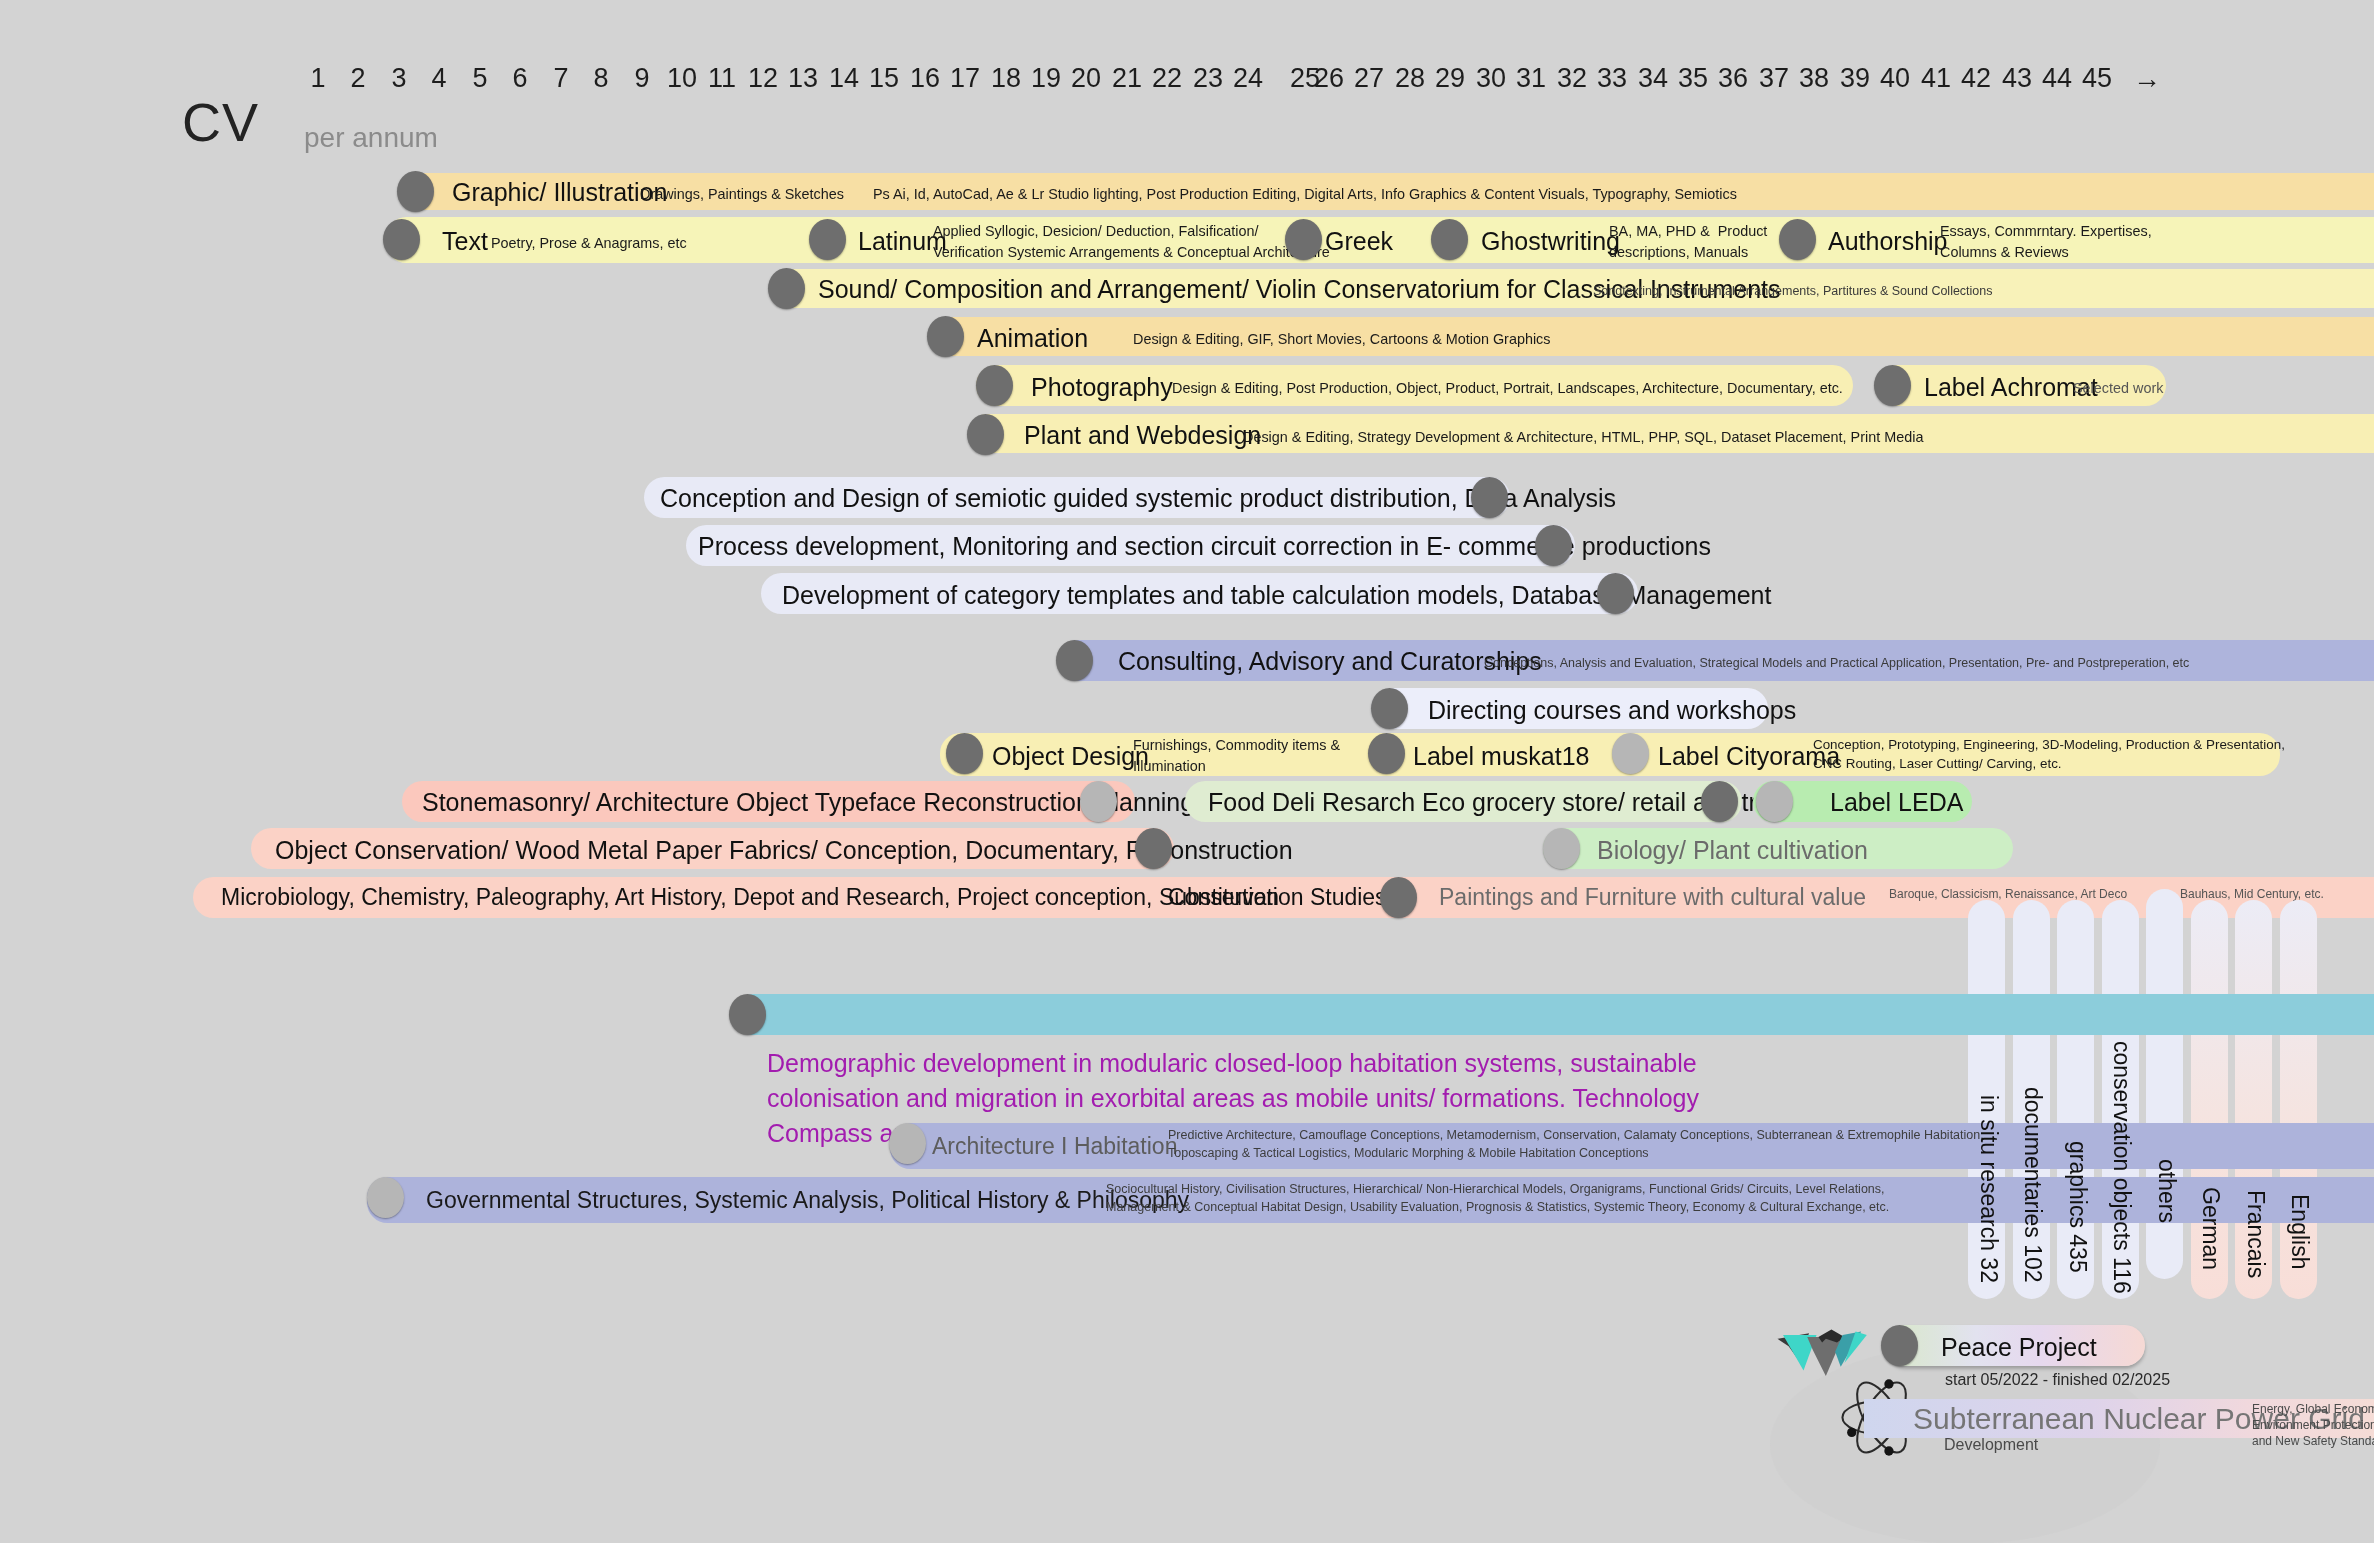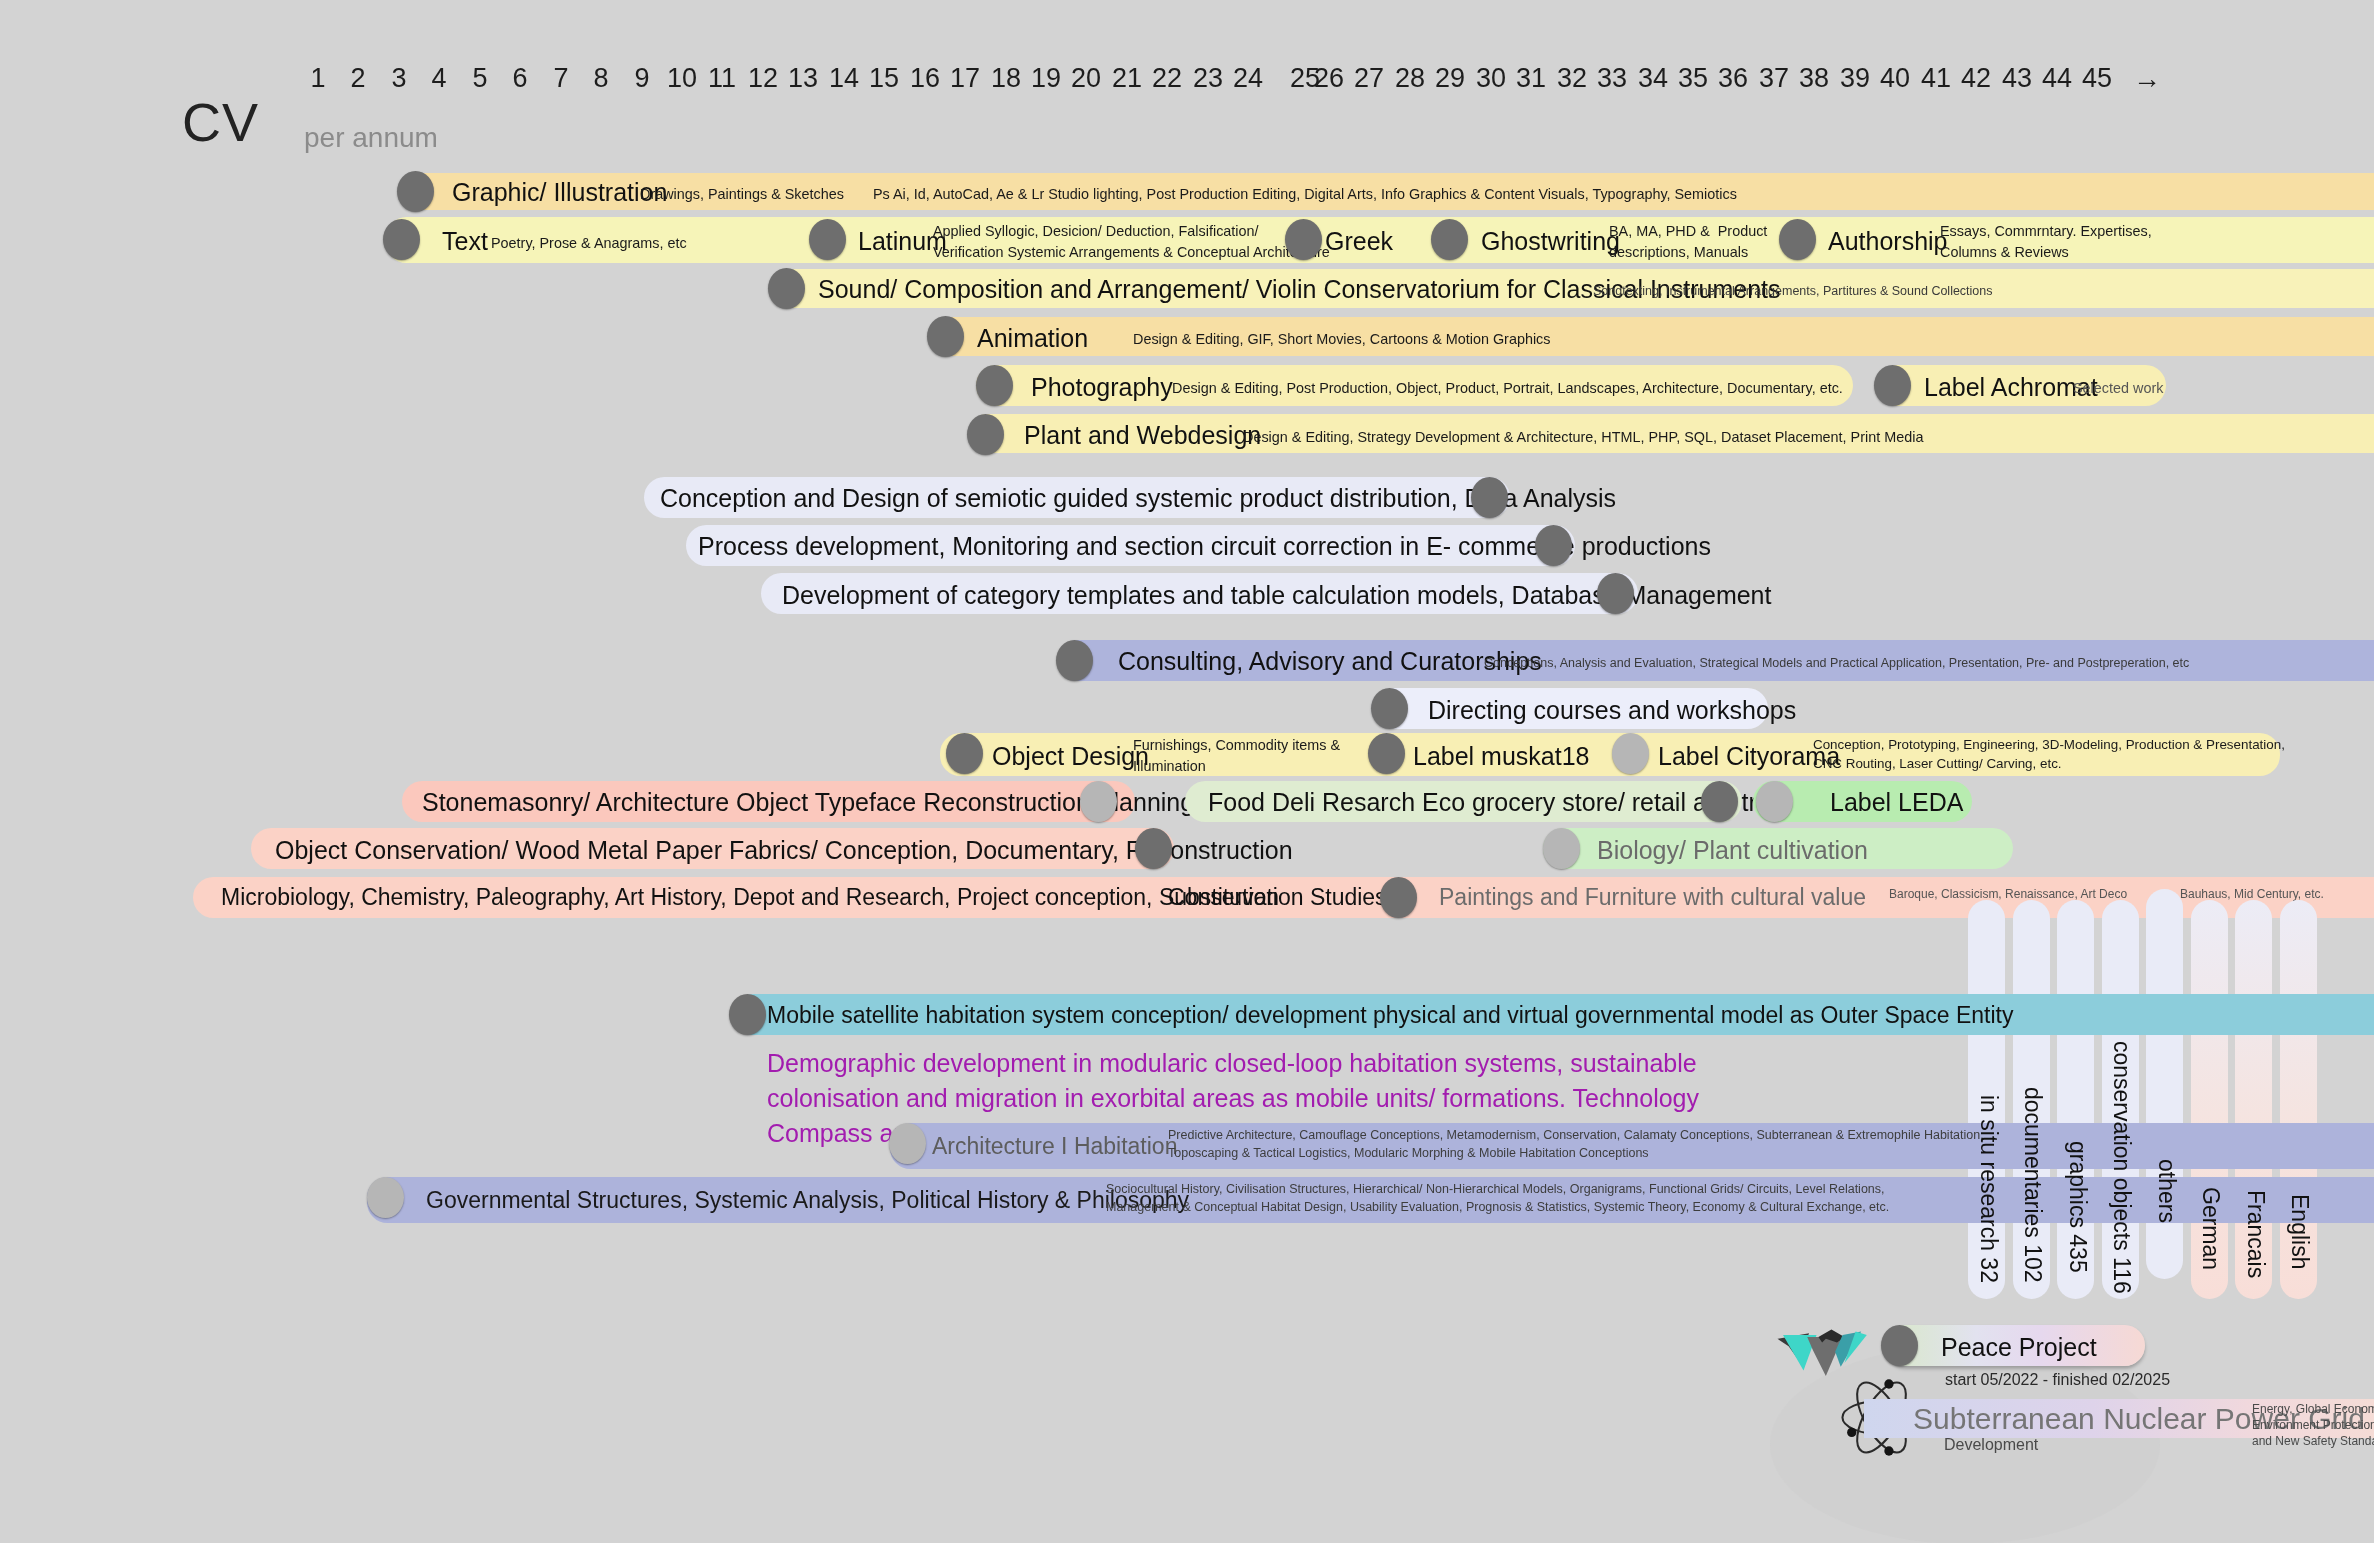--- a/index.html
+++ b/index.html
@@ -288,21 +288,20 @@
   <div class="vcol" style="left:2013px;top:900px;width:37px;height:399px;"></div>
   <div class="vcol" style="left:2057px;top:900px;width:37px;height:399px;"></div>
   <div class="vcol" style="left:2102px;top:900px;width:37px;height:399px;"></div>
   <div class="vcol" style="left:2146px;top:889px;width:37px;height:390px;"></div>
   <div class="vcol pinkish" style="left:2191px;top:900px;width:37px;height:399px;"></div>
   <div class="vcol pinkish" style="left:2235px;top:900px;width:37px;height:399px;"></div>
   <div class="vcol pinkish" style="left:2280px;top:900px;width:37px;height:399px;"></div>
 
   <div class="bar c-cyan sq-right" style="left:733px;top:994px;width:1642px;height:41px;border-radius:20.4px 0 0 20.4px;"></div>
   <div class="knob" style="left:729px;top:994px;"></div>
-  <div class="title" style="left:767px;top:1002px;font-size:23px;">Mobile satellite habitation system conception/ development physical and virtual governmental model as Outer Space Entity</div>
   <div class="sub grey" style="left:767px;top:1046px;white-space:normal;width:1020px;font-size:25px;line-height:1.4;color:#a21caf;">Demographic development in modularic closed-loop habitation systems, sustainable colonisation and migration in exorbital areas as mobile units/ formations. Technology Compass and Resources management, Application and Operation Earth ß- plan.</div>
 
   <div class="bar c-periw2 sq-right" style="left:890px;top:1123px;width:1484px;height:46px;"></div>
   <div class="knob light" style="left:889px;top:1123px;"></div>
   <div class="title grey" style="left:932px;top:1133px;font-size:23px;color:#5d5d5d;">Architecture I Habitation</div>
   <div class="sub" style="left:1168px;top:1126px;white-space:pre;font-size:12.5px;color:#3d3d3d;">Predictive Architecture, Camouflage Conceptions, Metamodernism, Conservation, Calamaty Conceptions, Subterranean &amp; Extremophile Habitation,
 Toposcaping &amp; Tactical Logistics, Modularic Morphing &amp; Mobile Habitation Conceptions</div>
 
   <div class="bar c-periw2 sq-right" style="left:367px;top:1177px;width:2007px;height:46px;"></div>
   <div class="knob light" style="left:367px;top:1177px;"></div>

